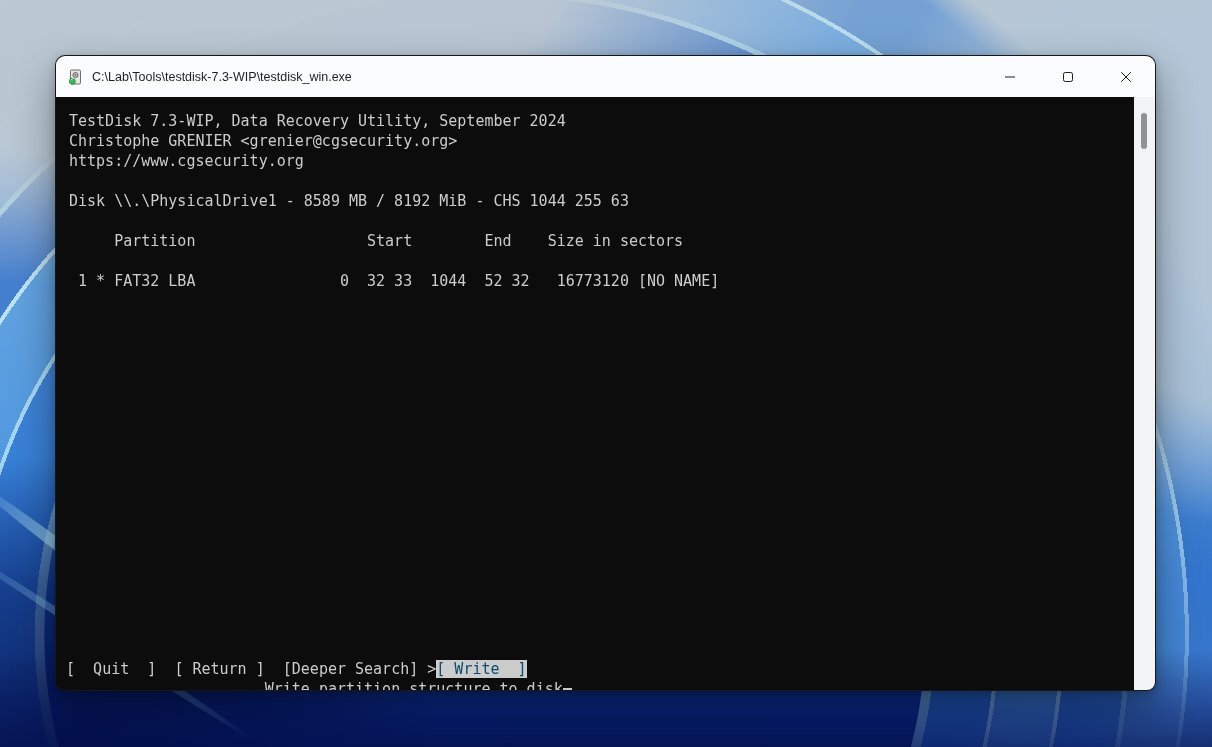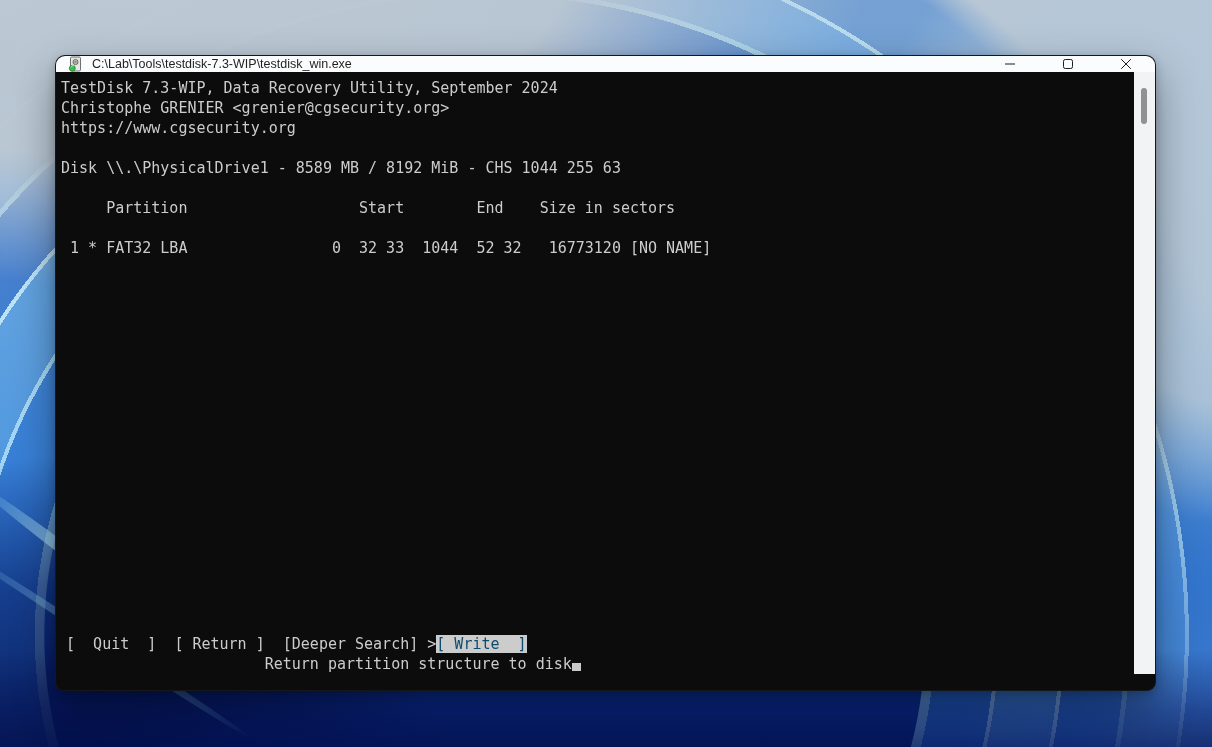--- a/index.html
+++ b/index.html
@@ -57,41 +57,41 @@
   .window{
     position:absolute;left:55px;top:55px;width:1101px;height:636px;
     box-sizing:border-box;
     border-radius:10px 10px 9px 9px;
     border:1px solid rgba(40,45,52,.35);
     box-shadow:0 18px 42px rgba(0,0,0,.38), 0 3px 10px rgba(0,0,0,.22);
     overflow:hidden;
     background:#0c0c0c;
   }
   .titlebar{
-    height:16px;display:flex;align-items:stretch;
+    height:41px;display:flex;align-items:stretch;
     background:#fbfcfd;
   }
   .title-left{display:flex;align-items:center;padding-left:11px;gap:9px;min-width:0;}
   .app-icon{width:16px;height:16px;flex:0 0 auto;display:block;}
   .title-text{
     font-size:12.5px;color:#1f1f1f;white-space:nowrap;
     font-family:"Liberation Sans",sans-serif;
   }
   .caption-buttons{margin-left:auto;display:flex;}
   .cap-btn{width:58px;display:flex;align-items:center;justify-content:center;background:transparent;border:none;padding:0;cursor:default;}
   .cap-btn svg{display:block;}
 
   .window-body{display:flex;height:602px;}
   .console{
     position:relative;flex:1 1 auto;background:#0c0c0c;color:#cccccc;
     font-family:"DejaVu Sans Mono","Liberation Mono",monospace;
     font-size:15px;line-height:20px;
     overflow:hidden;
   }
-  .console .co-text{margin:4px;padding:2px 0 0 1px;}
+  .console .co-text{margin:12px;padding:2px 0 0 1px;}
   .co-line{height:20px;white-space:pre;}
   .co-bottom{position:absolute;left:1px;right:0;bottom:0;}
   .menu-line,.status-line{height:20px;white-space:pre;}
   .menu-sel{background:#cccccc;color:#0c4a6e;}
   .cursor-block{
     display:inline-block;width:9px;height:8px;background:#c9c9c9;vertical-align:-2px;
   }
 
   .scrollbar{
     flex:0 0 21px;background:#f1f3f5;position:relative;
@@ -140,21 +140,21 @@
         </button>
       </div>
     </div>
 
     <div class="window-body">
       <div class="console">
         <pre class="co-text"><div class="co-line">TestDisk 7.3-WIP, Data Recovery Utility, September 2024</div><div class="co-line">Christophe GRENIER &lt;grenier@cgsecurity.org&gt;</div><div class="co-line">https://www.cgsecurity.org</div><div class="co-line"></div><div class="co-line">Disk \\.\PhysicalDrive1 - 8589 MB / 8192 MiB - CHS 1044 255 63</div><div class="co-line"></div><div class="co-line">     Partition                   Start        End    Size in sectors</div><div class="co-line"></div><div class="co-line"> 1 * FAT32 LBA                0  32 33  1044  52 32   16773120 [NO NAME]</div></pre>
 
         <div class="co-bottom">
           <div class="menu-line"><span> [  Quit  ]  [ Return ]  [Deeper Search] &gt;</span><span class="menu-sel">[ Write  ]</span></div>
-          <div class="status-line"><span>                       Return partition structure to disk</span><span class="cursor-block"></span></div>
+          <div class="status-line"><span>                       Write partition structure to disk</span><span class="cursor-block"></span></div>
         </div>
       </div>
 
       <div class="scrollbar">
         <div class="scroll-thumb"></div>
       </div>
     </div>
 
   </div>
 </div>

